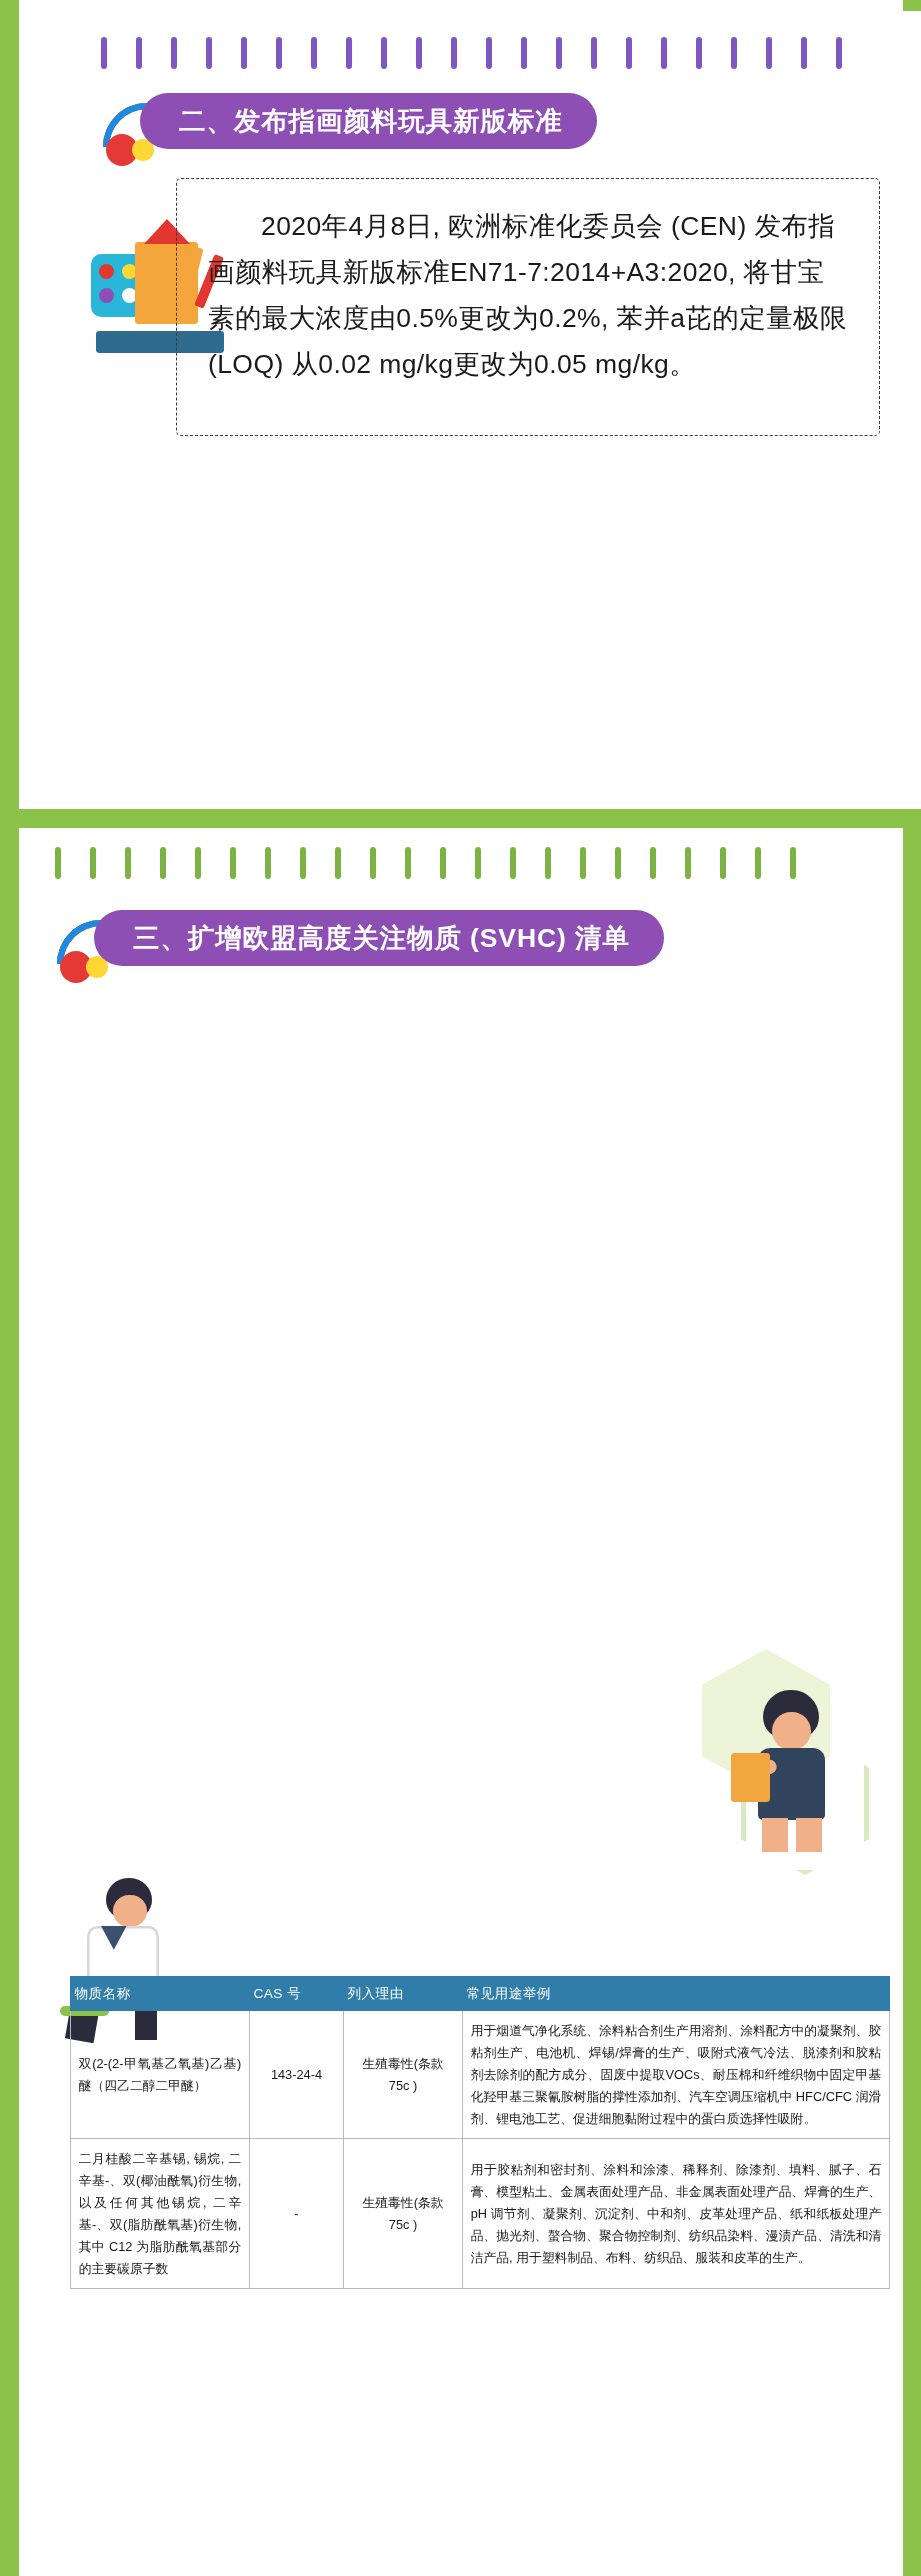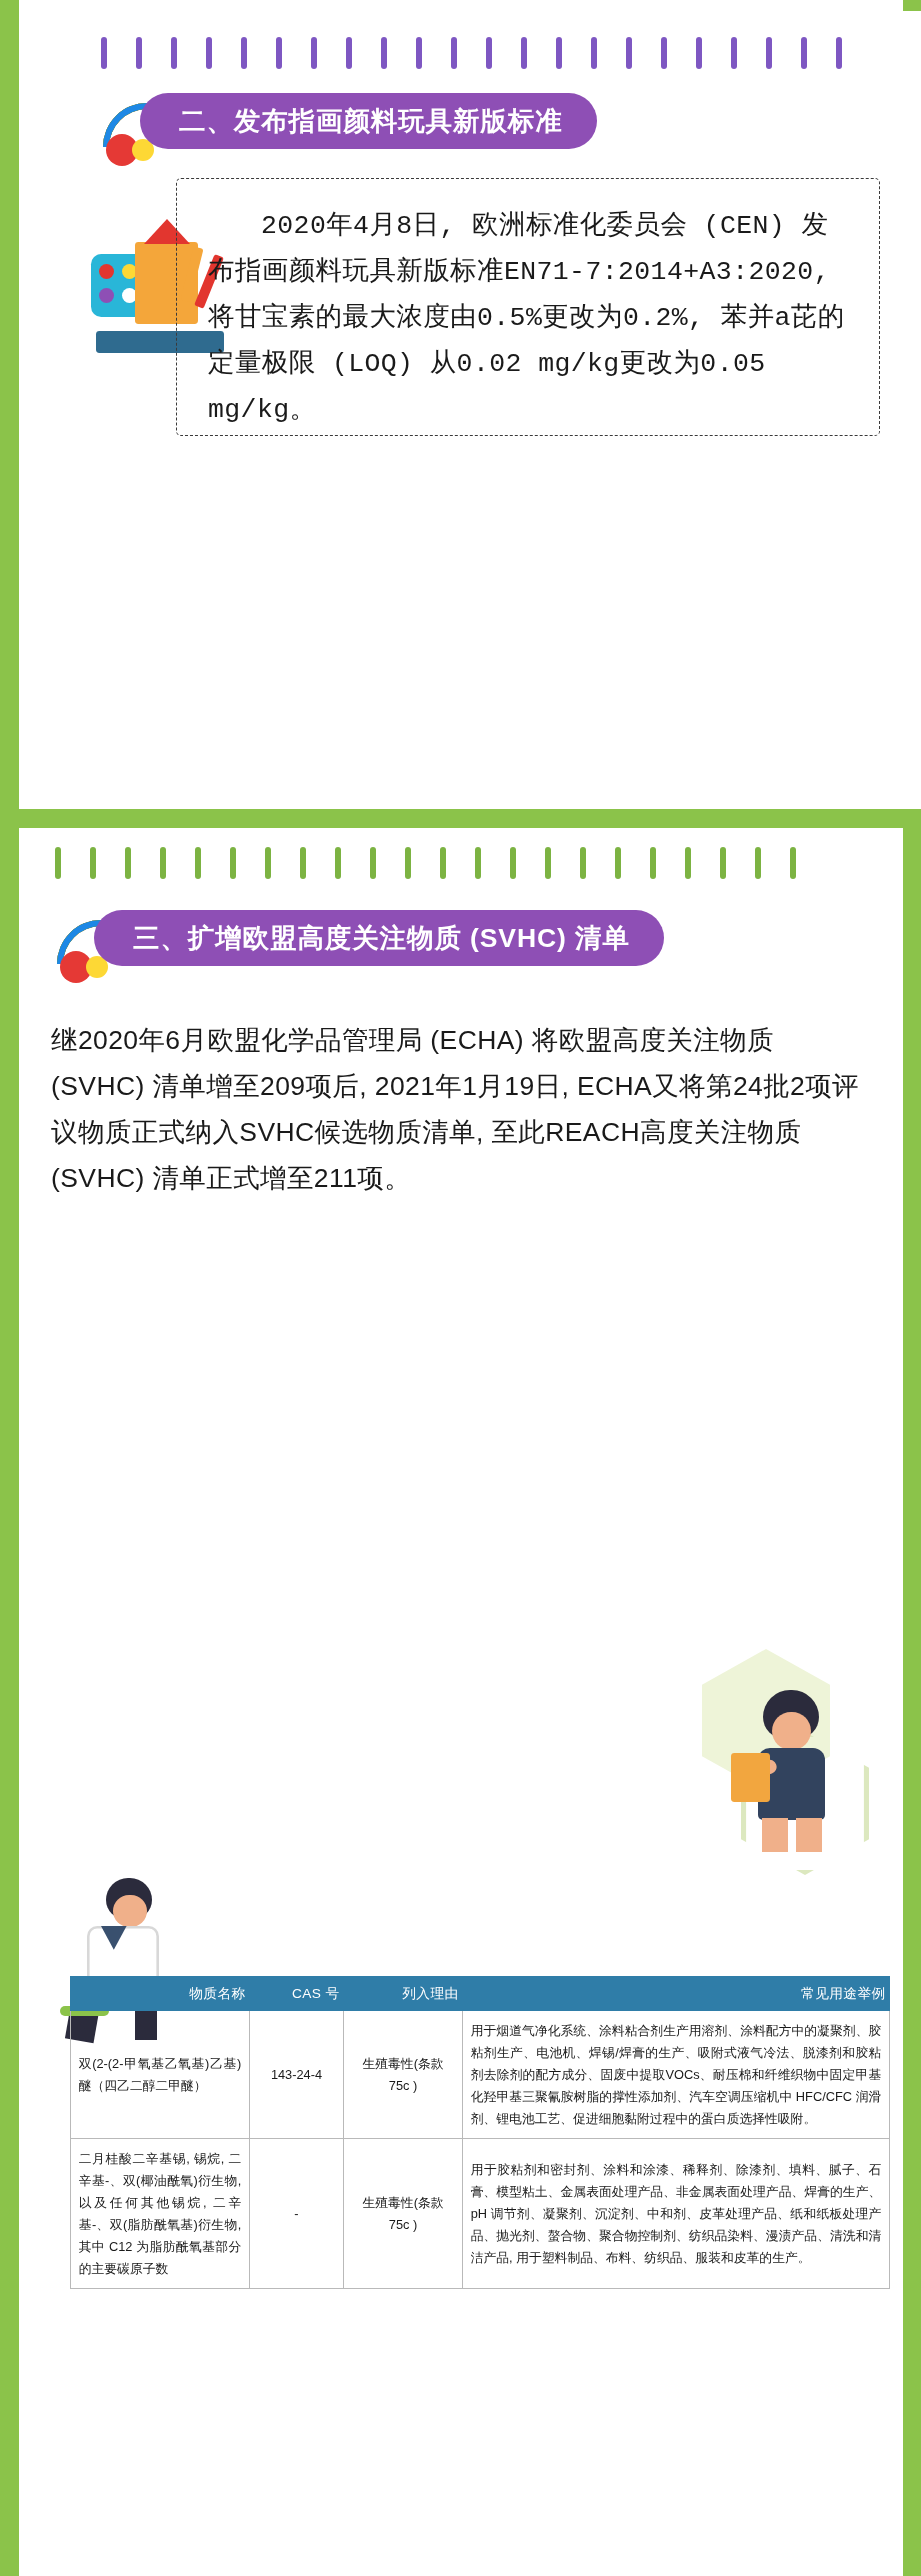--- a/index.html
+++ b/index.html
@@ -107,21 +107,20 @@
   }
   .pill-purple { background: #8e4fb5; }
   .pill-purple2 { background: #8e4fb5; }
   .pill-red { background: #e2362f; }
 
   
   .dashed-box {
     position: absolute;
     border: 1.7px dashed #3a3a3a;
     border-radius: 5.1px;
-    font-family: Liberation Mono, monospace;
   }
   .body-text {
     font-size: 26.5px;
     line-height: 46px;
     color: #1a1a1a;
     letter-spacing: 0.4px;
   }
   .body-text.indent { text-indent: 53px; }
   .plain-text {
     position: absolute;
@@ -199,21 +198,21 @@
     font-size: 12.8px;
     color: #1a1a1a;
   }
   table.data th {
     background: #2f7da8;
     color: #ffffff;
     font-weight: normal;
     font-size: 13.7px;
     padding: 7.7px 3.4px;
     border: 0.9px solid #2f7da8;
-    text-align: right;
+    text-align: left;
     letter-spacing: 0.4px;
   }
   table.data td {
     border: 0.9px solid #b9b9b9;
     padding: 8.5px 7.7px;
     vertical-align: middle;
     line-height: 22px;
   }
   table.data td.c { text-align: center; }
   table.data td.j { text-align: justify; }
@@ -321,21 +320,20 @@
       <div class="arc arc3"></div>
       <div class="arc arc4"></div>
       <div class="dot-red"></div>
       <div class="dot-yellow"></div>
     </div>
 
     <div class="heading-pill pill-purple2" style="left:75px; top:82px;">
       <span>三、扩增欧盟高度关注物质 (SVHC) 清单</span>
     </div>
 
-    <div class="plain-text" style="left:32px; top:189px; width:819px;">继2020年6月欧盟化学品管理局 (ECHA) 将欧盟高度关注物质 (SVHC) 清单增至209项后, 2021年1月19日, ECHA又将第24批2项评议物质正式纳入SVHC候选物质清单, 至此REACH高度关注物质 (SVHC) 清单正式增至211项。</div>
 
     <div class="hex" style="right:73px; top:821px; transform:rotate(0deg);"></div>
     <div class="hex outline" style="right:34px; top:904px;"></div>
 
     <div class="person" style="right:51px; top:862px; width:128px; height:162px;">
       <div style="position:absolute; left:39px; top:0; width:56px; height:49px; border-radius:27px 27px 22px 22px; background:#2b2b3c;"></div>
       <div style="position:absolute; left:48px; top:22px; width:39px; height:38px; border-radius:19px; background:#f0b08a;"></div>
       <div style="position:absolute; left:34px; top:58px; width:67px; height:72px; border-radius:12px 12px 5.1px 5.1px; background:#32435e;"></div>
       <div style="position:absolute; left:19px; top:73px; width:34px; height:13.7px; border-radius:6.8px; background:#f0b08a; transform:rotate(-18deg);"></div>
       <div style="position:absolute; left:6.8px; top:63px; width:39px; height:49px; border-radius:3.4px; background:#f2a63f;"></div>

